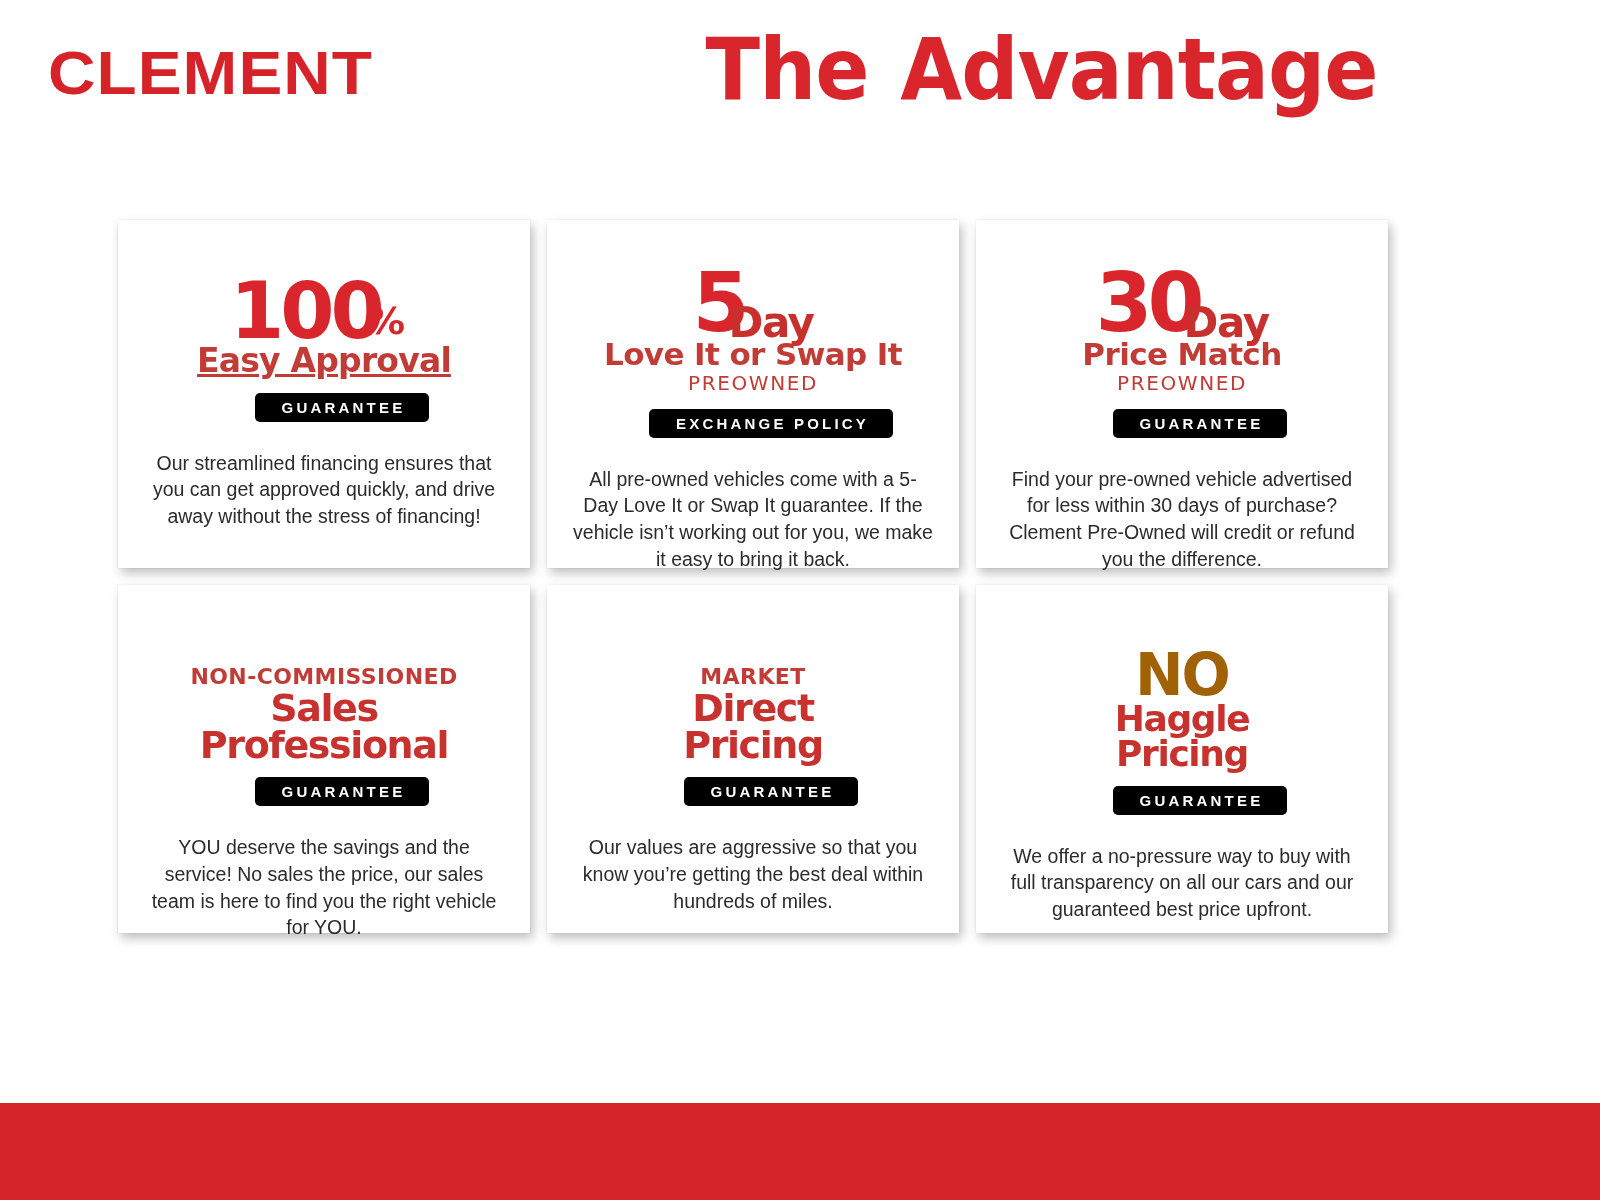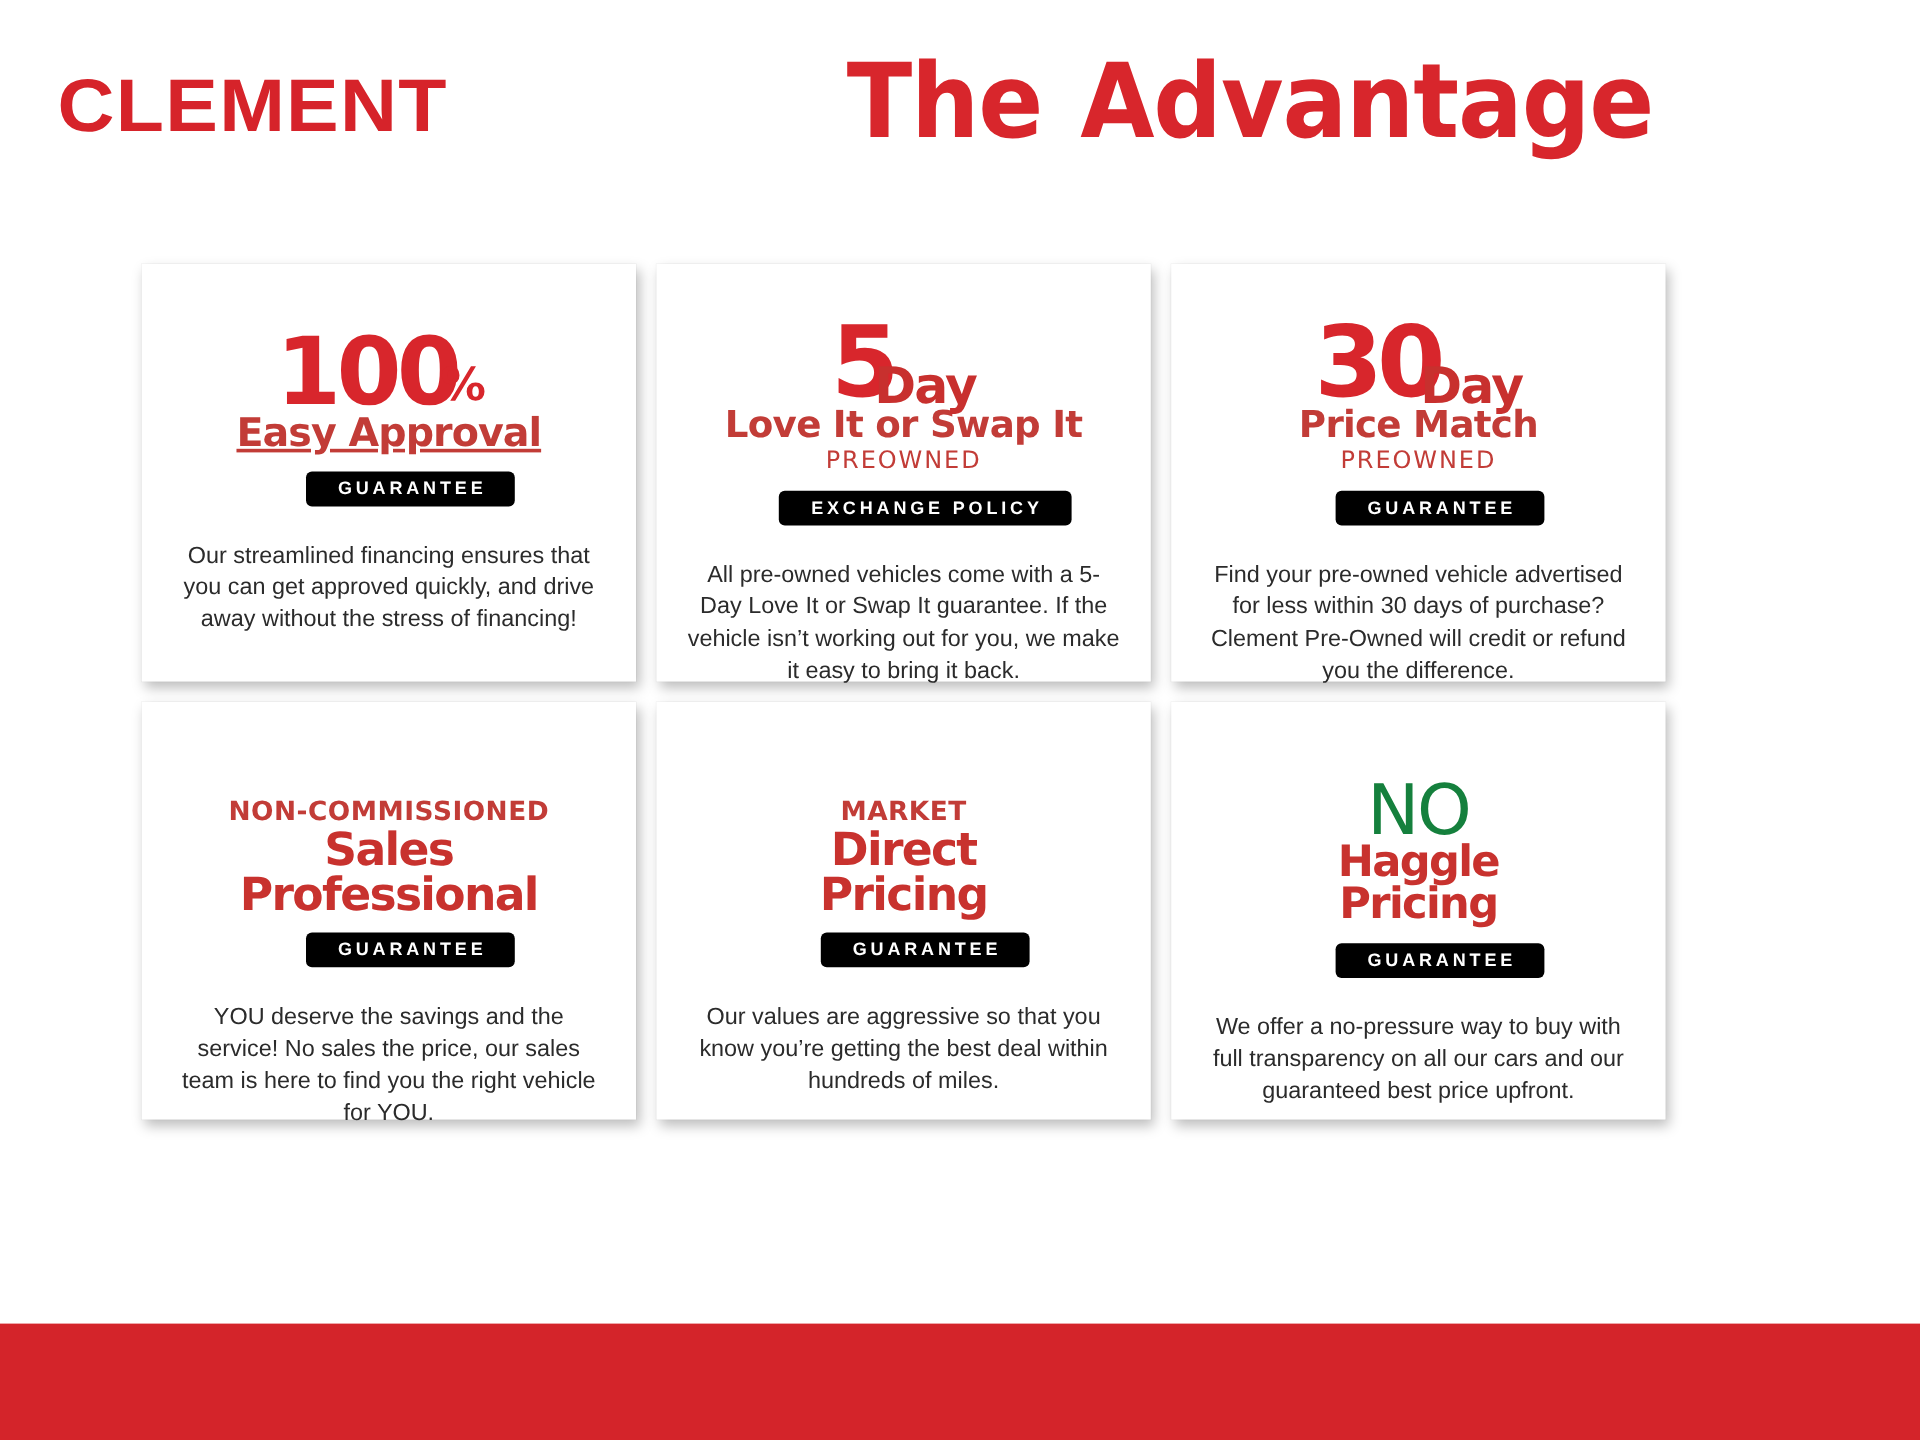--- a/index.html
+++ b/index.html
@@ -12,21 +12,21 @@
 
   body {
     font-family: "Liberation Sans", sans-serif;
     background: #ffffff;
     position: relative;
   }
 
   
   .header {
     position: absolute;
-    top: 16px; left: 0;
+    top: 0; left: 0;
     width: 1496px;
     height: 175px;
   }
 
   .brand-logo {
     position: absolute;
     left: 48px;
     top: 42px;
     font-family: "Liberation Sans", sans-serif;
     font-size: 62px;
@@ -187,22 +187,22 @@
     font-weight: bold;
     color: #c8322e;
     font-size: 38px;
     letter-spacing: -1.4px;
     line-height: 0.95;
     margin-top: 1px;
   }
   .hl-stack.smaller { font-size: 36px; }
   .hl-no {
     font-family: "DejaVu Sans", sans-serif;
-    font-weight: normal;
-    color: #15803d;
+    font-weight: bold;
+    color: #a16207;
     font-size: 58px;
     letter-spacing: -2px;
     line-height: 0.9;
   }
 
   .r2c1 .card-headline { padding-top: 62px; }
   .r2c2 .card-headline { padding-top: 62px; }
   .r2c3 .card-headline { padding-top: 46px; }
 
   

